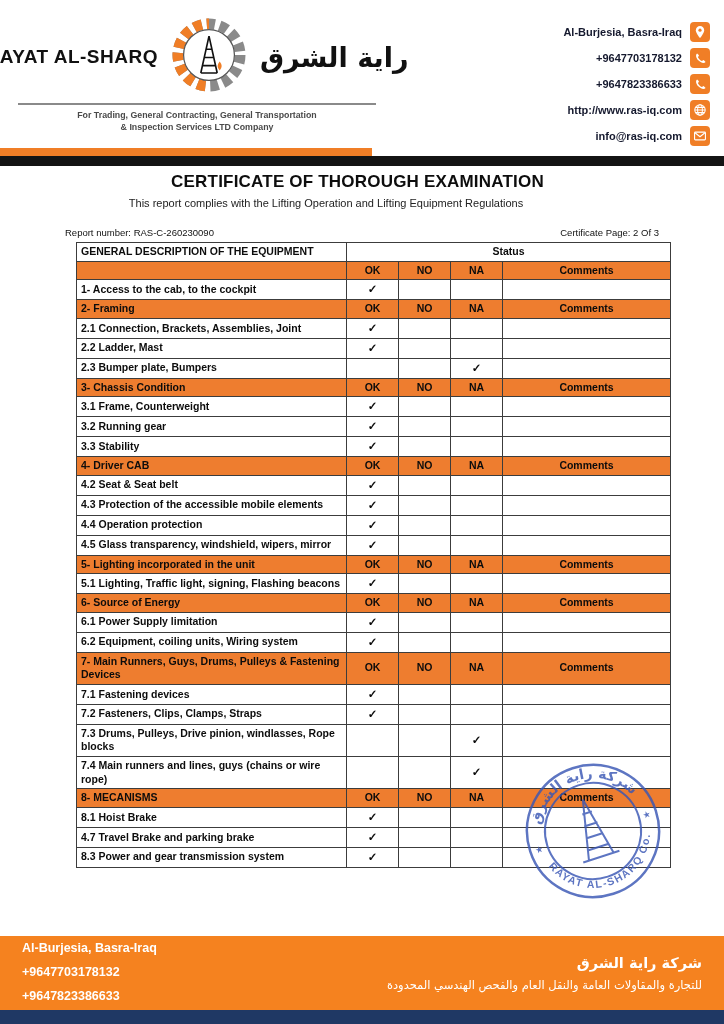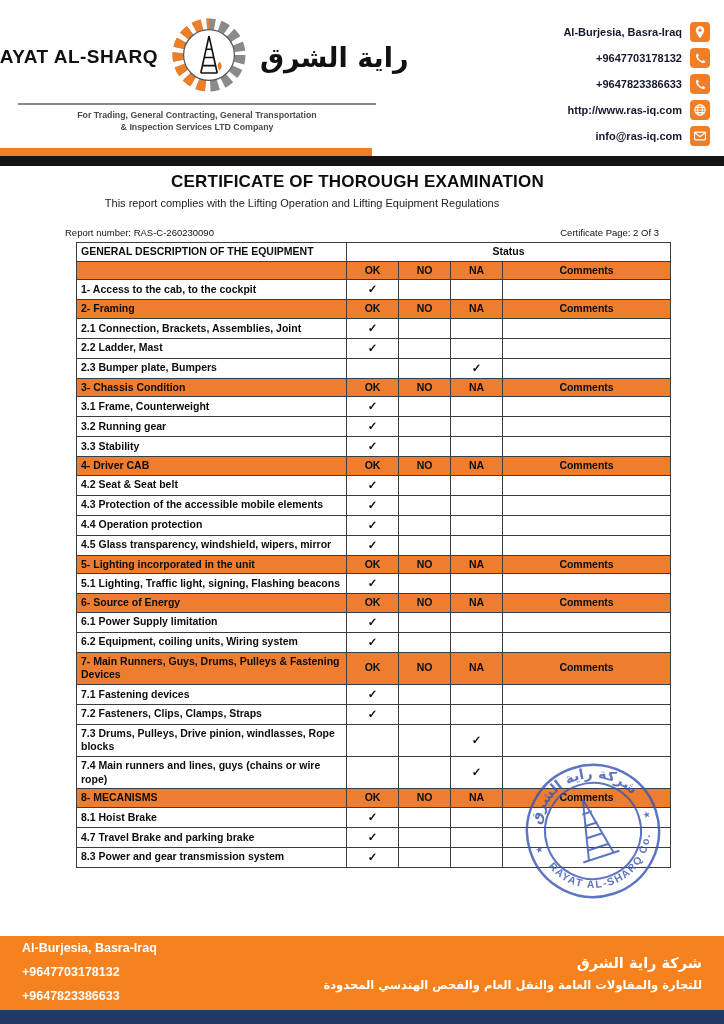--- a/index.html
+++ b/index.html
@@ -24,21 +24,21 @@
            display:flex; align-items:center; justify-content:center; flex:0 0 20px; }
   .cicon svg { display:block; }
 
   .orange-underbar { position:absolute; left:0; top:148px; width:372px; height:8px; background:#f07e26; }
   .black-bar { position:absolute; left:0; top:156px; width:724px; height:10px; background:#141414; }
 
   
   .title { position:absolute; top:172px; left:0; width:715px; text-align:center;
            font-size:17px; font-weight:bold; color:#0d0d0d; letter-spacing:.2px; }
   .subtitle { position:absolute; top:197px; left:0; width:604px; text-align:center;
-              font-size:11px; color:#222; }
+              font-size:11px; color:#222;padding-left:24px; }
 
   .report-row { position:absolute; top:227px; left:65px; width:594px;
                 display:flex; justify-content:space-between; font-size:9.5px; color:#111; }
 
   
   .exam-table { position:absolute; top:242px; left:76px; width:594px;
                 border-collapse:collapse; table-layout:fixed; }
   .exam-table td { border:1px solid #3c3c3c; padding:2px 4px; font-size:10.5px;
                    font-weight:bold; color:#0c0c0c; line-height:1.3;
                    overflow:hidden; vertical-align:middle; }
@@ -52,21 +52,21 @@
   .stamp-wrap { position:absolute; left:518px; top:756px; width:150px; height:150px;
                 transform:rotate(-18deg); opacity:.82; pointer-events:none; }
 
   
   .footer { position:absolute; left:0; top:936px; width:724px; height:74px; background:#f5821f;
             color:#fff; display:flex; justify-content:space-between; align-items:center;
             padding:0 22px; box-sizing:border-box; }
   .footer-left { font-size:12.5px; font-weight:bold; line-height:1.9; }
   .footer-right { text-align:right; font-family:"DejaVu Sans", sans-serif; direction:rtl; }
   .f-ar1 { font-size:14.5px; font-weight:bold; margin-bottom:7px; }
-  .f-ar2 { font-size:11.5px; font-weight:bold; }
+  .f-ar2 { font-size:11.5px; font-weight:normal; }
   .navy-bar { position:absolute; left:0; top:1010px; width:724px; height:14px; background:#1f3864; }
 </style>
 </head>
 <body>
 
 <div class="page">
 
   <div class="logo-block">
     <div class="logo-row">
       <span class="company-en">RAYAT AL-SHARQ</span>

